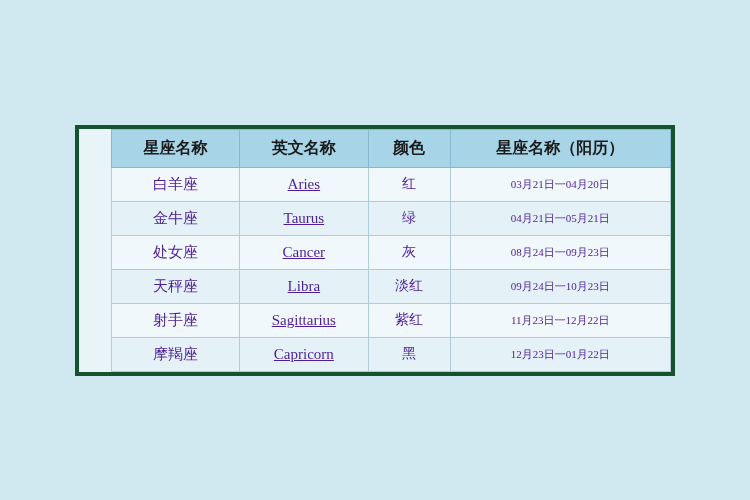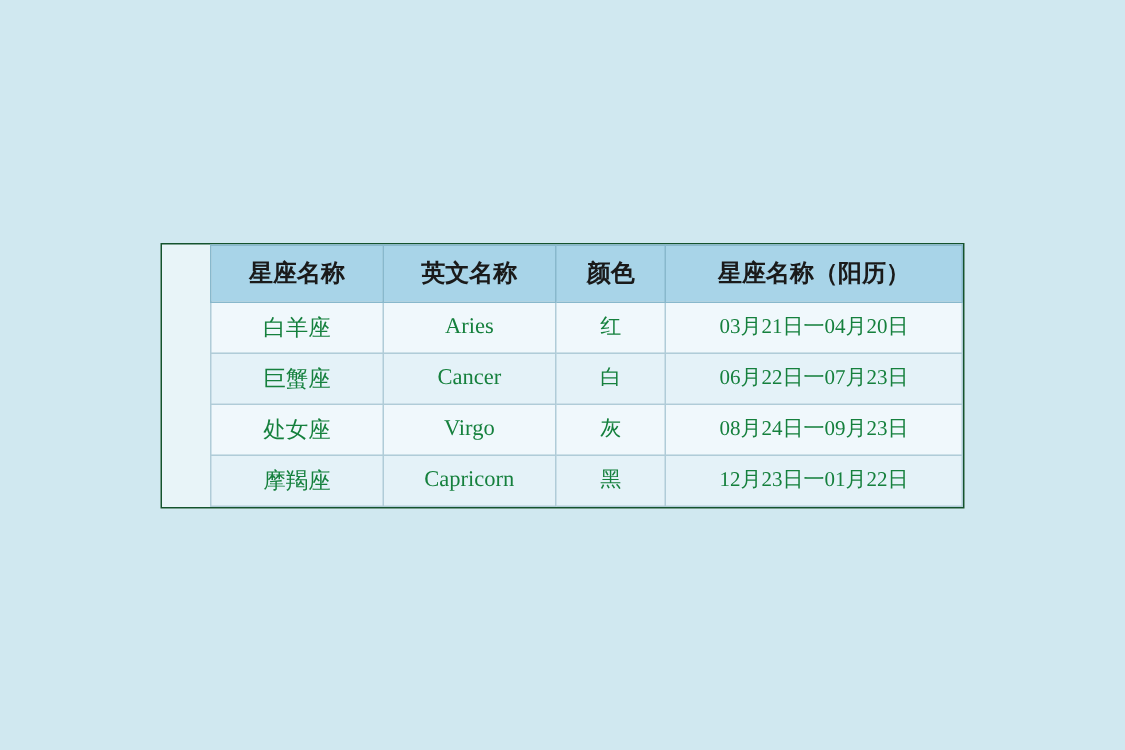--- a/index.html
+++ b/index.html
@@ -13,22 +13,22 @@
       height: 500px;
       background-color: #d0e8f0;
       display: flex;
       align-items: center;
       justify-content: center;
       font-family: "SimSun", "宋体", serif;
     }
 
     .table-container {
       background-color: #e8f4f8;
-      border: 1px solid #14532d;
-      width: 536px;
+      border: 4px solid #14532d;
+      width: 600px;
       padding-left: 32px;
     }
 
     table {
       width: 100%;
       border-collapse: collapse;
     }
 
     thead tr {
       background-color: #a8d4e8;
@@ -49,37 +49,38 @@
 
     tbody tr:nth-child(even) {
       background-color: #e4f2f8;
     }
 
     tbody td {
       border: 1px solid #b0ccd8;
       padding: 7px 12px;
       text-align: center;
       font-size: 15px;
-      color: #15803d;
+      color: #4c1d95;
     }
 
     td.chinese-name {
       font-weight: normal;
     }
 
     td.english-name {
       font-style: normal;
+      text-decoration: underline;
     }
 
     td.color-name {
       font-size: 14px;
     }
 
     td.date-range {
-      font-size: 14px;
+      font-size: 11px;
       white-space: nowrap;
     }
   </style>
 </head>
 <body>
 
 <div class="table-container">
   <table>
     <thead>
       <tr>
@@ -90,30 +91,42 @@
       </tr>
     </thead>
     <tbody id="table-body">
     <tr>
           <td class="chinese-name">白羊座</td>
           <td class="english-name">Aries</td>
           <td class="color-name">红</td>
           <td class="date-range">03月21日一04月20日</td>
         </tr>
         <tr>
-          <td class="chinese-name">巨蟹座</td>
-          <td class="english-name">Cancer</td>
-          <td class="color-name">白</td>
-          <td class="date-range">06月22日一07月23日</td>
+          <td class="chinese-name">金牛座</td>
+          <td class="english-name">Taurus</td>
+          <td class="color-name">绿</td>
+          <td class="date-range">04月21日一05月21日</td>
         </tr>
         <tr>
           <td class="chinese-name">处女座</td>
-          <td class="english-name">Virgo</td>
+          <td class="english-name">Cancer</td>
           <td class="color-name">灰</td>
           <td class="date-range">08月24日一09月23日</td>
+        </tr>
+        <tr>
+          <td class="chinese-name">天秤座</td>
+          <td class="english-name">Libra</td>
+          <td class="color-name">淡红</td>
+          <td class="date-range">09月24日一10月23日</td>
+        </tr>
+        <tr>
+          <td class="chinese-name">射手座</td>
+          <td class="english-name">Sagittarius</td>
+          <td class="color-name">紫红</td>
+          <td class="date-range">11月23日一12月22日</td>
         </tr>
         <tr>
           <td class="chinese-name">摩羯座</td>
           <td class="english-name">Capricorn</td>
           <td class="color-name">黑</td>
           <td class="date-range">12月23日一01月22日</td>
         </tr>
       </tbody>
   </table>
 </div>

